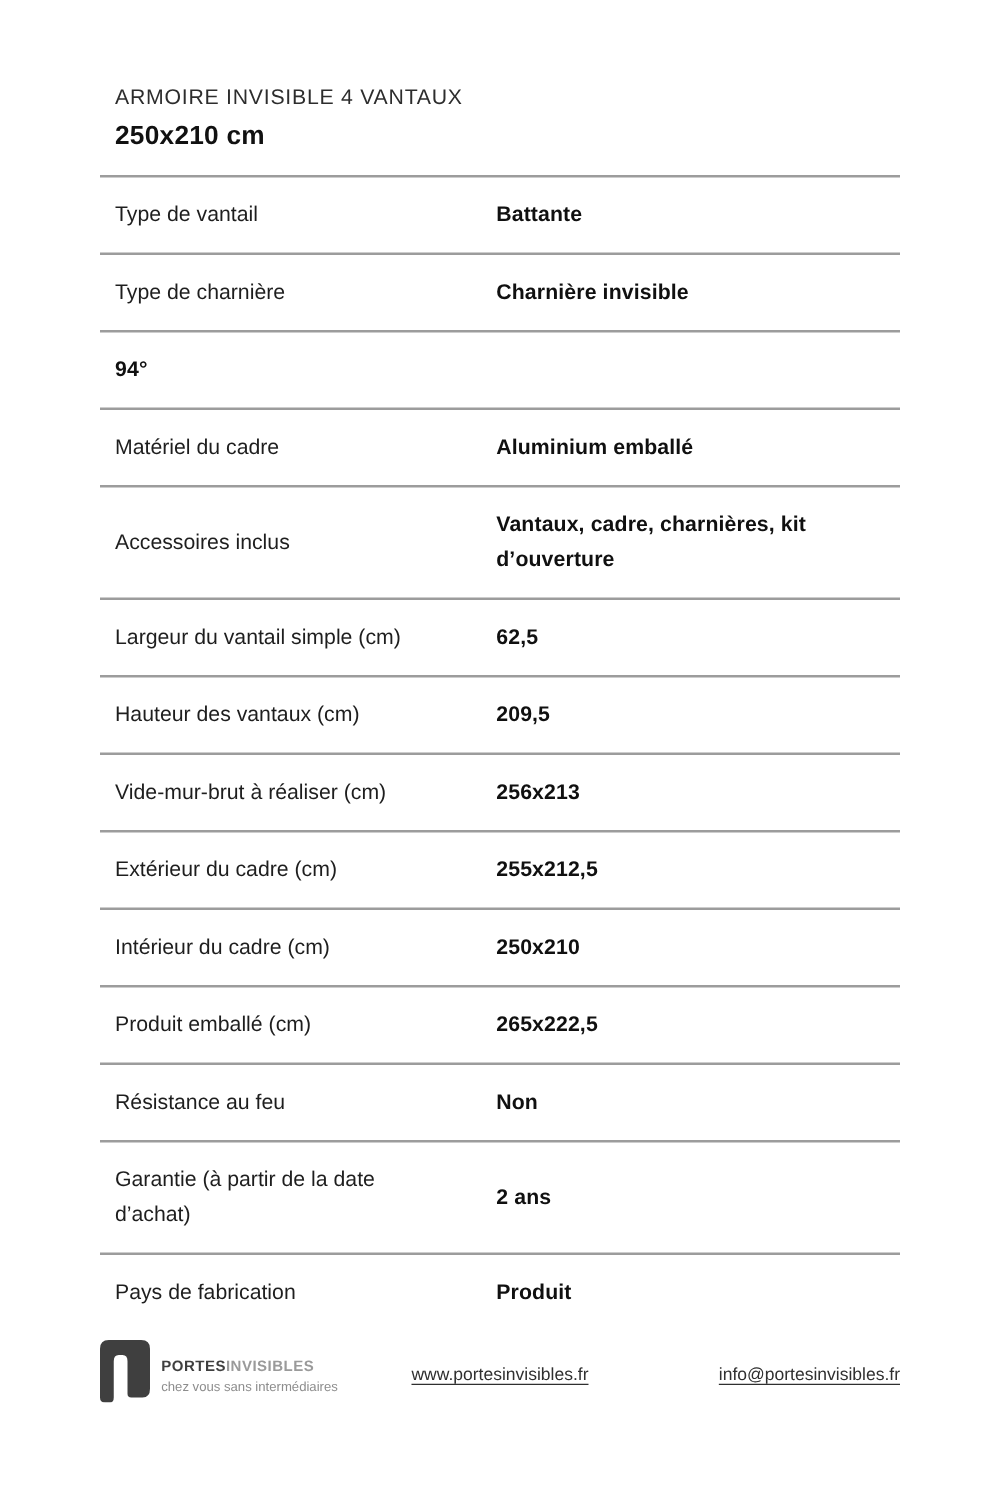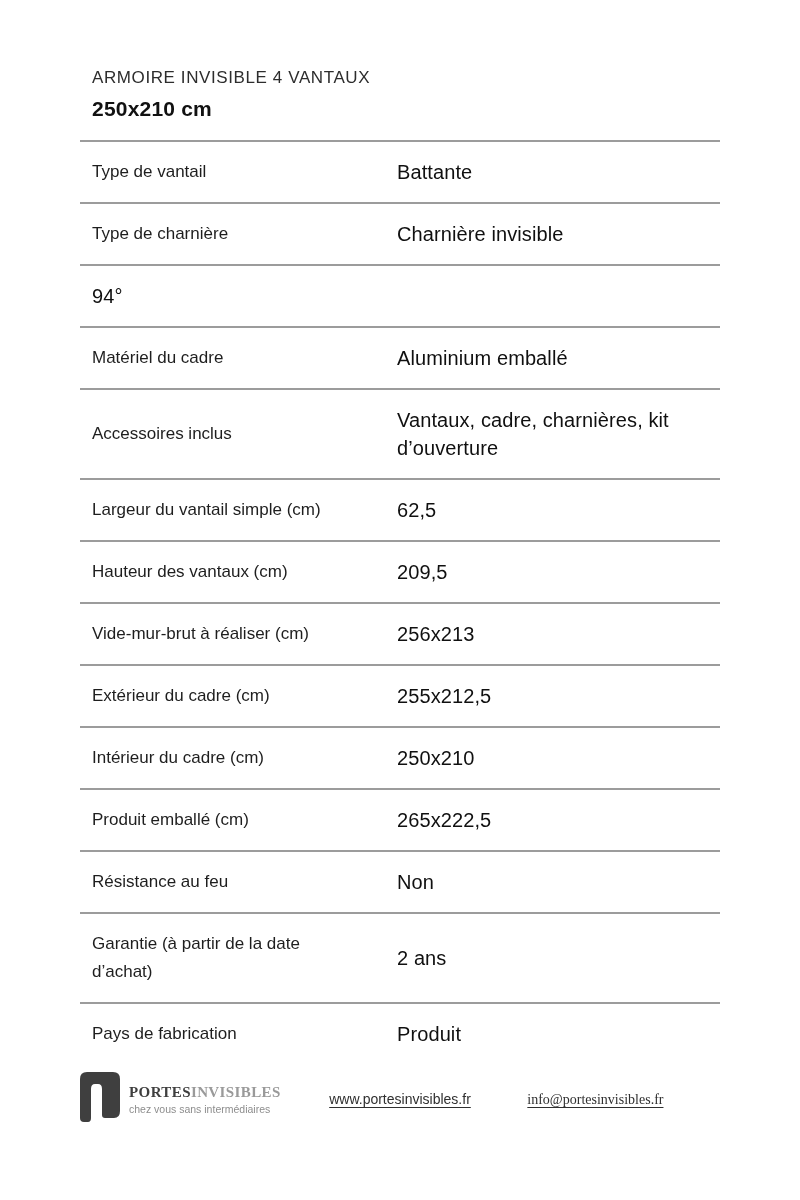--- a/index.html
+++ b/index.html
@@ -28,40 +28,40 @@
     display: flex; align-items: center;
     border-top: 2px solid #9c9c9c;
     padding: 16px 0 16px 12px;
     min-height: 60px;
   }
   .spec-label {
     width: 270px; margin-right: 35px; flex-shrink: 0;
     font-size: 17px; line-height: 28px; color: #1e1e1e;
   }
   .spec-value {
-    font-size: 20px; font-weight: 400; line-height: 28px;
+    font-size: 17px; font-weight: 700; line-height: 28px;
     color: #101010; max-width: 300px; letter-spacing: 0.1px;
   }
 
   .footer {
     margin-top: 8px; width: 640px;
     display: grid; grid-template-columns: 1fr auto 1fr;
     align-items: center;
   }
   .logo { display: flex; align-items: center; gap: 9px; }
   .logo-icon { display: block; }
-  .brand-line { font-size: 15px; font-weight: 700; letter-spacing: 0.4px; white-space: nowrap; font-family: Liberation Serif, serif; }
+  .brand-line { font-size: 12px; font-weight: 700; letter-spacing: 0.4px; white-space: nowrap; }
   .brand-dark { color: #3f3f3f; }
   .brand-light { color: #9a9a9a; }
   .tagline { font-size: 10.5px; color: #8d8d8d; margin-top: 2px; white-space: nowrap; }
   .link {
     font-size: 14px; color: #2f2f2f; text-decoration: underline;
     text-underline-offset: 3px; white-space: nowrap;
   }
-  .footer-right { text-align: center; font-family: Liberation Serif, serif; }
+  .footer-right { text-align: right; }
 </style>
 </head>
 <body>
 
 <div class="page">
 
   <div class="title-wrap">
     <div class="title">ARMOIRE INVISIBLE 4 VANTAUX</div>
     <div class="subtitle">250x210 cm</div>
   </div>

